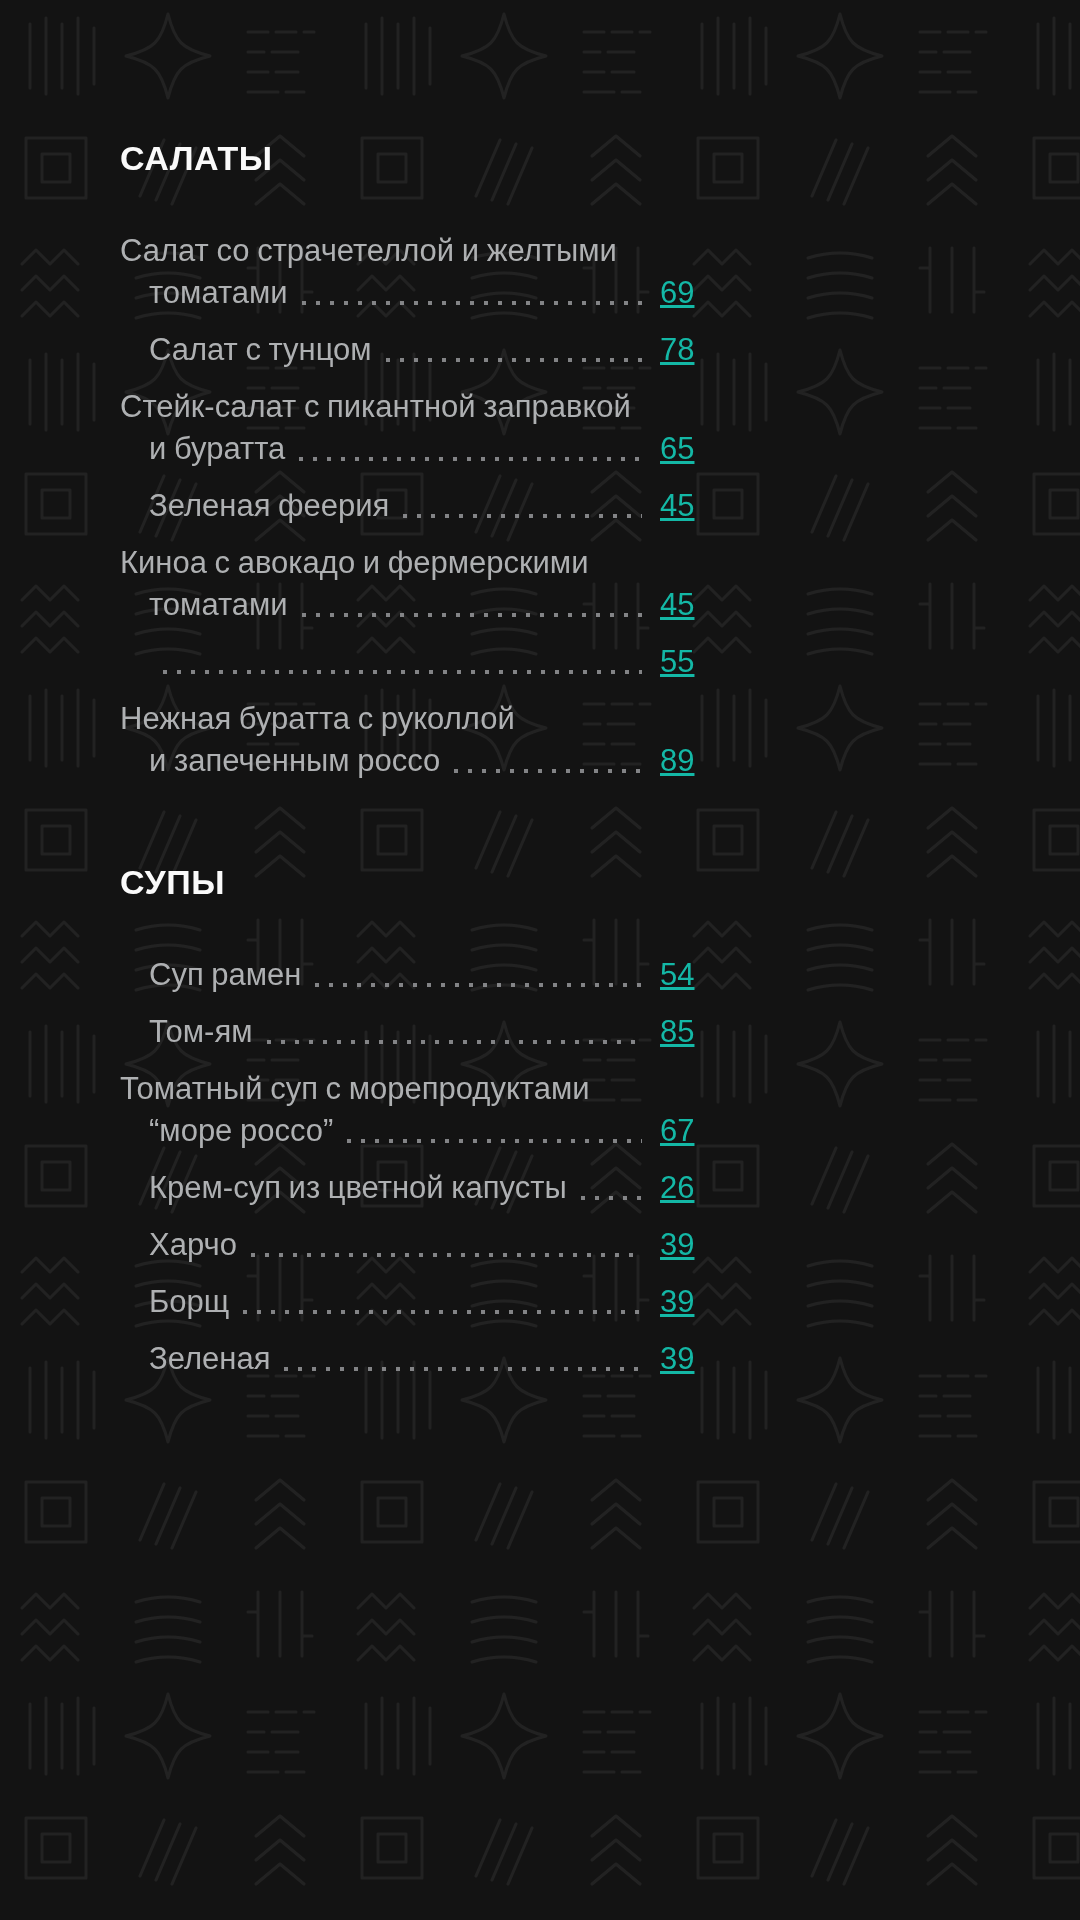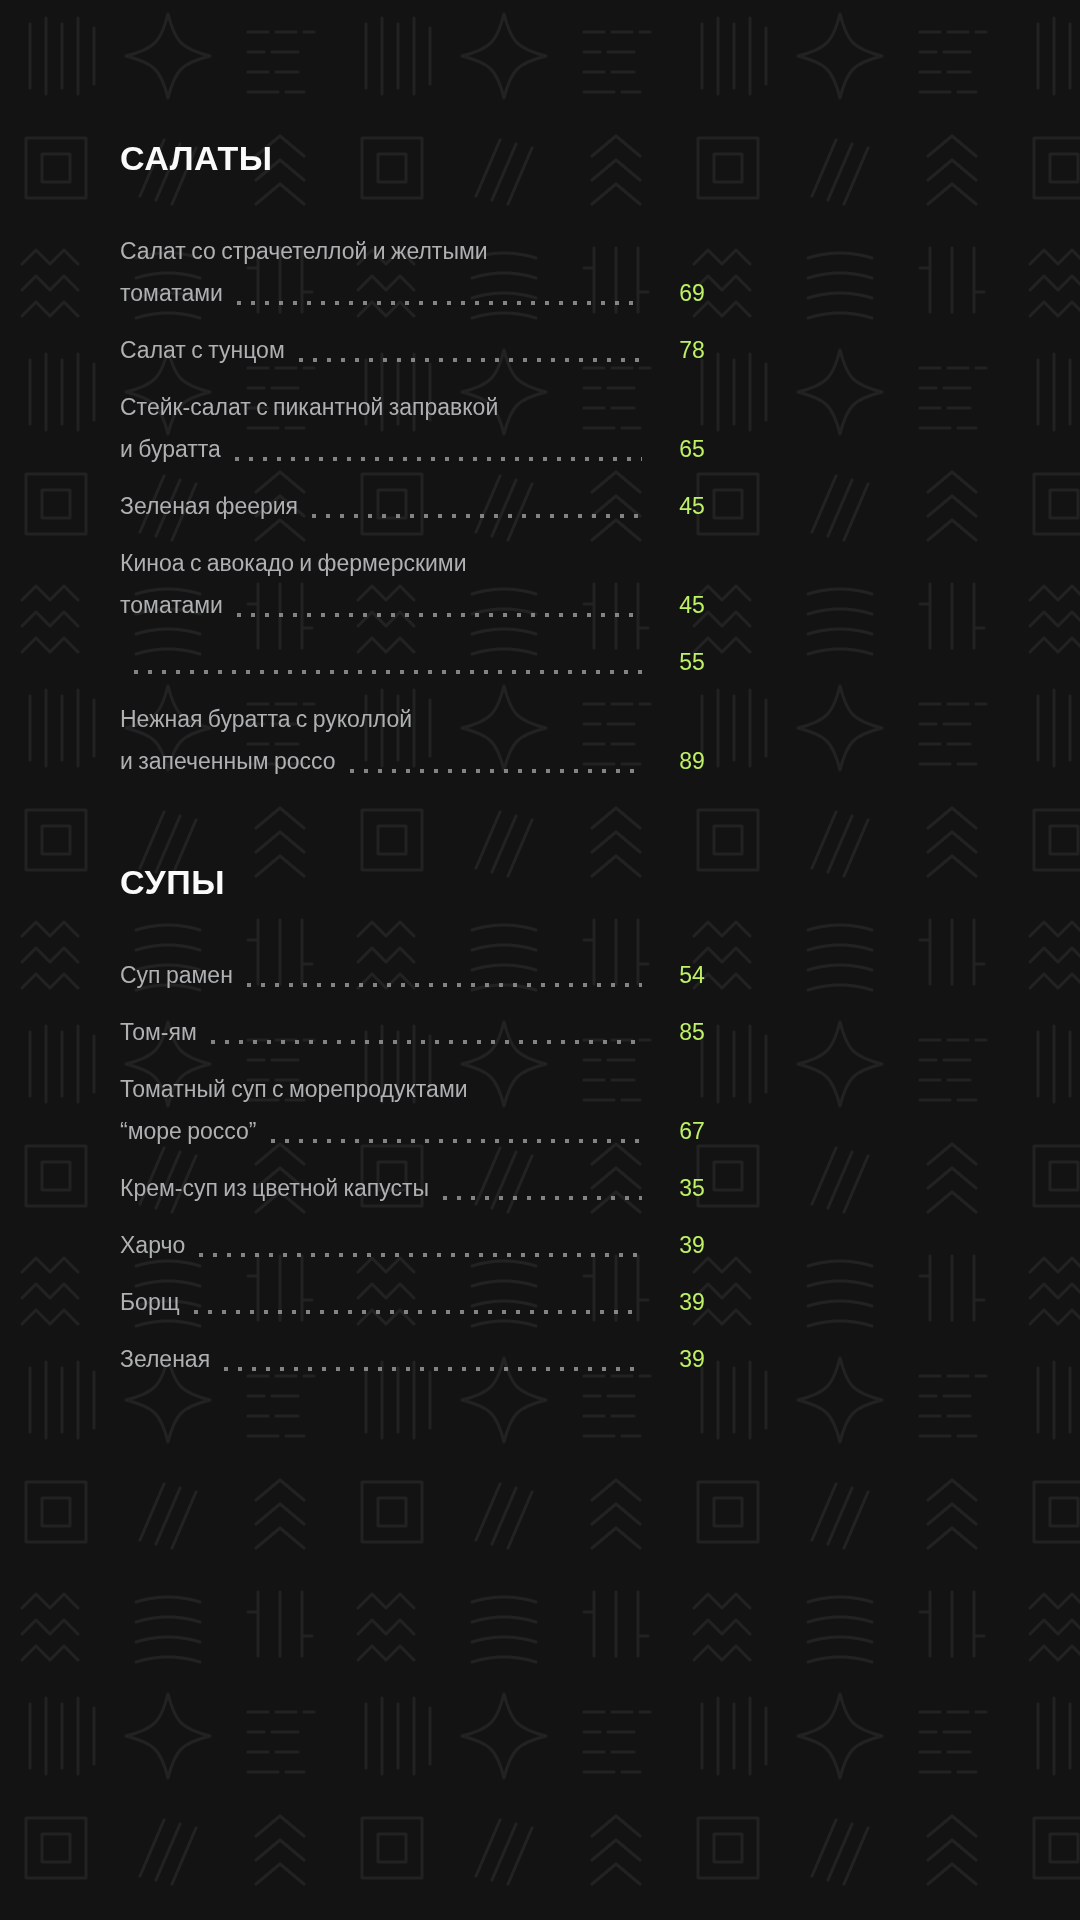--- a/index.html
+++ b/index.html
@@ -33,45 +33,47 @@
     font-weight: bold;
     letter-spacing: 0.5px;
     color: #fafafa;
   }
   .menu-section + .menu-section {
     margin-top: 80px;
   }
   .items { display: block; }
   .item {
     margin-bottom: 15px;
-    font-size: 23px;
+    font-size: 31px;
     line-height: 42px;
     color: #aeb0b2;
     word-spacing: -1px;
   }
   .item .wrap { white-space: nowrap; }
   .row {
     display: flex;
     align-items: flex-end;
+    margin-left: 29px;
   }
   .name { white-space: nowrap; }
   .leader {
     flex: 1;
     height: 4px;
     margin: 0 18px 9px 14px;
     background-image: repeating-linear-gradient(
       to right,
       rgba(150,151,154,0.85) 0 4px,
       transparent 4px 14px
     );
   }
   .price {
     min-width: 64px;
-    text-align: center;
-    color: #bef264;
+    text-align: left;
+    color: #14b8a6;
+    text-decoration: underline;
   }
 </style>
 </head>
 <body>
 
 <svg class="bg-pattern" width="1080" height="1920" viewBox="0 0 1080 1920" xmlns="http://www.w3.org/2000/svg">
   <defs>
     <pattern id="tribal" width="336" height="336" patternUnits="userSpaceOnUse">
       <g fill="none" stroke="#222222" stroke-width="3" stroke-linecap="round" stroke-linejoin="round">
 
@@ -189,21 +191,21 @@
           <div class="row">
             <span class="name">“море россо”</span>
             <span class="leader"></span>
             <span class="price">67</span>
           </div>
         </div>
         <div class="item">
           <div class="row">
             <span class="name">Крем-суп из цветной капусты</span>
             <span class="leader"></span>
-            <span class="price">35</span>
+            <span class="price">26</span>
           </div>
         </div>
         <div class="item">
           <div class="row">
             <span class="name">Харчо</span>
             <span class="leader"></span>
             <span class="price">39</span>
           </div>
         </div>
         <div class="item">

